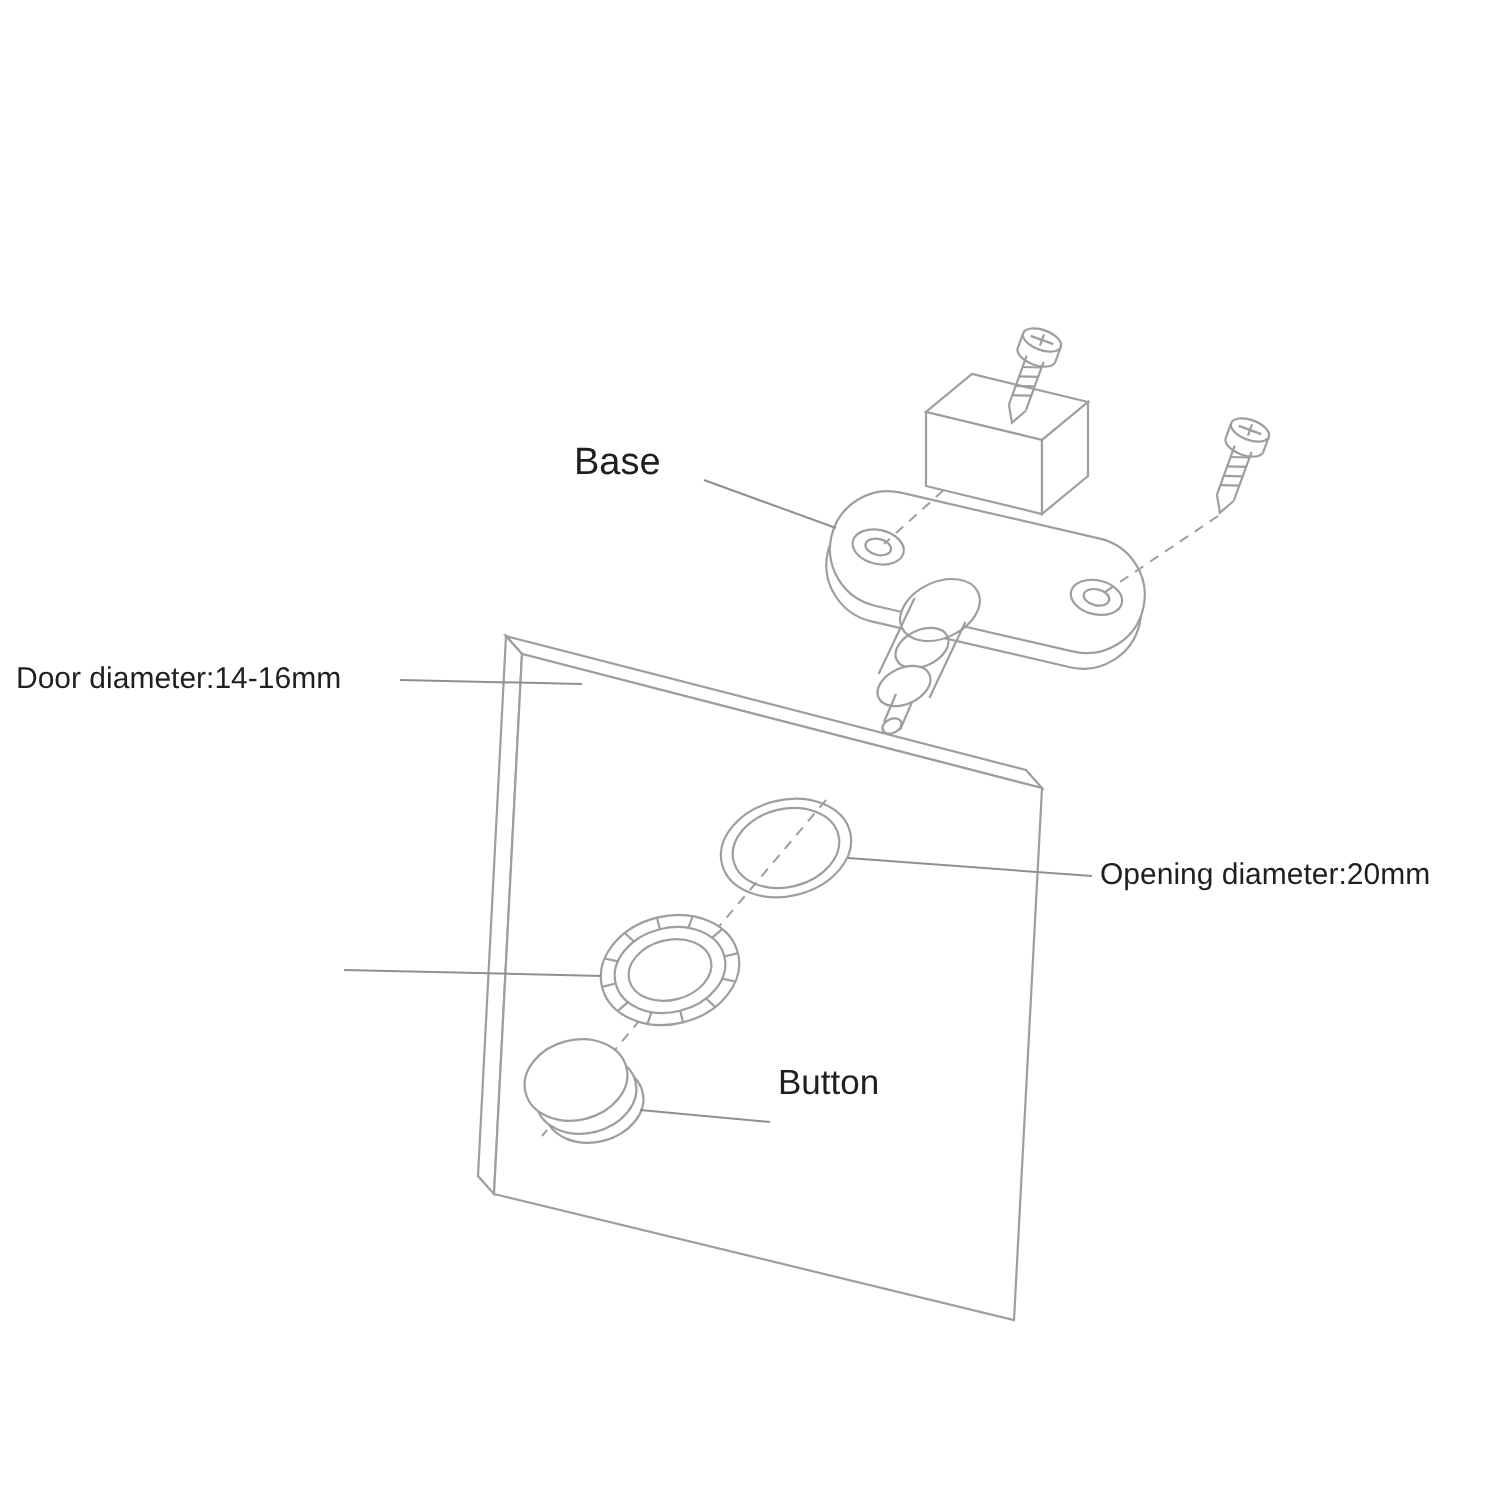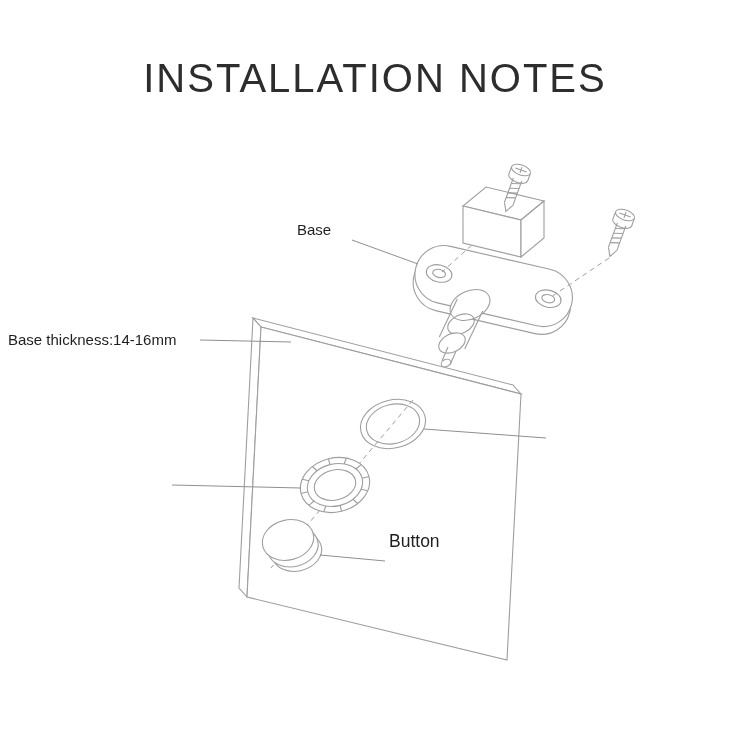--- a/index.html
+++ b/index.html
@@ -2,36 +2,35 @@
 <html><head>
 <meta charset="utf-8">
 <style>
   html,body{margin:0;padding:0;background:#ffffff;}
   #page{position:relative;width:750px;height:750px;background:#ffffff;overflow:hidden;
         font-family:"Liberation Sans",sans-serif;}
   #diagram-svg{position:absolute;left:0;top:0;width:750px;height:750px;}
   .title{position:absolute;left:0;top:56px;width:750px;text-align:center;
          font-size:40px;letter-spacing:2px;color:#2d2d2d;font-weight:400;}
   .label{position:absolute;color:#1f1f1f;white-space:nowrap;}
-  .lbl-base{left:297px;top:221px;font-size:15px;}
+  .lbl-base{left:287px;top:221px;font-size:19px;}
   .lbl-door{left:8px;top:331px;font-size:15px;}
   .lbl-opening{left:550px;top:429px;font-size:15px;}
   .lbl-ring{left:16px;top:471px;font-size:17.5px;}
   .lbl-button{left:389px;top:531px;font-size:17.5px;}
   .ln{stroke:#9e9e9e;stroke-width:1.1;fill:none;}
   .lnw{stroke:#9e9e9e;stroke-width:1.1;fill:#ffffff;}
   .dash{stroke:#9e9e9e;stroke-width:1;fill:none;stroke-dasharray:5 4;}
   .leader{stroke:#8f8f8f;stroke-width:1;fill:none;}
 </style>
 </head>
 <body>
 
 <div id="page">
 
-  <div class="title">INSTALLATION NOTES</div>
 
   <svg id="diagram-svg" viewBox="0 0 750 750">
 
     <g>
       <polygon class="lnw" points="261,327 521,394 513,385 253,318"></polygon>
       <polygon class="lnw" points="261,327 253,318 239,588 247,597"></polygon>
       <polygon class="lnw" points="261,327 521,394 507,660 247,597"></polygon>
     </g>
 
     <g>
@@ -104,16 +103,17 @@
     </g>
 
     <line class="leader" x1="352" y1="240" x2="418" y2="264"></line>
     <line class="leader" x1="200" y1="340" x2="291" y2="342"></line>
     <line class="leader" x1="424" y1="429" x2="546" y2="438"></line>
     <line class="leader" x1="172" y1="485" x2="301" y2="488"></line>
     <line class="leader" x1="320" y1="555" x2="385" y2="561"></line>
   </svg>
 
   <div class="label lbl-base">Base</div>
-  <div class="label lbl-door">Base thickness:14-16mm</div>
+  <div class="label lbl-door">Door diameter:14-16mm</div>
+  <div class="label lbl-opening">Opening diameter:20mm</div>
   <div class="label lbl-button">Button</div>
 
 </div>
 
 </body></html>

